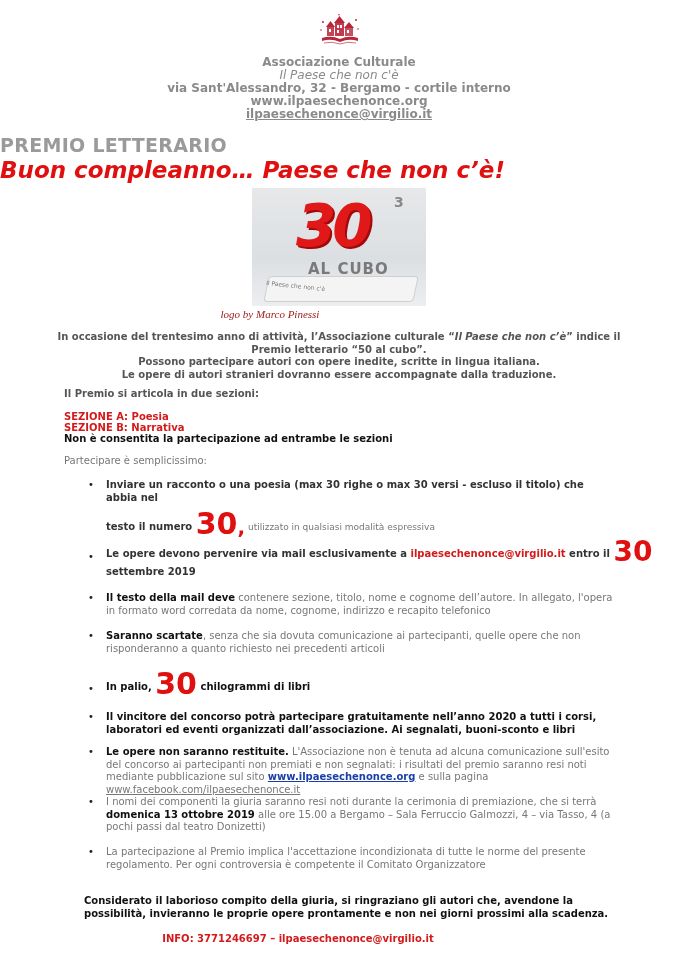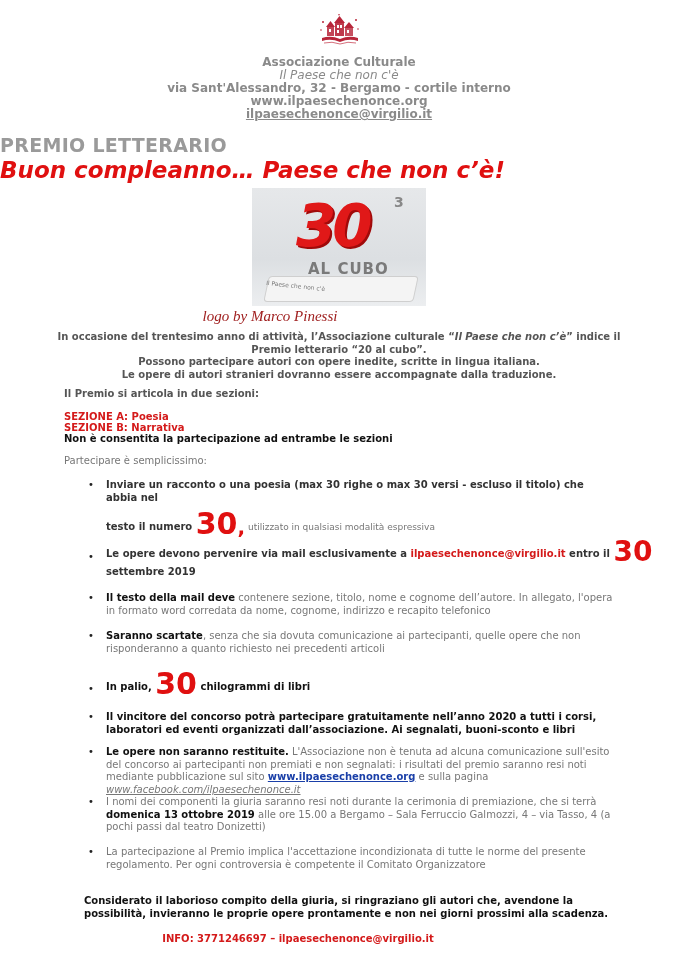--- a/index.html
+++ b/index.html
@@ -14,40 +14,40 @@
 
   .premio { position: absolute; left: 0; width: 678px; top: 134px; font-size: 19px; font-weight: bold; color: #9a9a9a; letter-spacing: 0.3px; }
   .subtitle { position: absolute; left: 0; width: 561px; top: 157px; text-align: left; font-size: 23px; font-weight: bold; font-style: italic; color: #e01010; }
 
   .logo-img { position: absolute; left: 252px; top: 188px; width: 174px; height: 118px; background: linear-gradient(180deg, #e6e8ea 0%, #dcdfe2 60%, #eceef0 100%); overflow: hidden; }
   .logo-img .num30 { position: absolute; left: 44px; top: 4px; font-family: "DejaVu Sans", sans-serif; font-weight: bold; font-style: italic; font-size: 58px; color: #e01818; letter-spacing: -4px; text-shadow: 2px 2px 0 #a00a0a; }
   .logo-img .cube { position: absolute; left: 142px; top: 6px; font-size: 14px; font-weight: bold; color: #888; }
   .logo-img .alcubo { position: absolute; left: 56px; top: 72px; font-size: 15px; font-weight: bold; color: #7a7a7a; letter-spacing: 1px; }
   .logo-img .book { position: absolute; left: 14px; top: 88px; width: 150px; height: 26px; background: #f4f4f4; border: 1px solid #cfcfcf; border-radius: 4px; transform: skewX(-12deg); }
   .logo-img .book-label { position: absolute; left: 14px; top: 94px; font-size: 6px; color: #777; transform: rotate(6deg); }
-  .logo-credit { position: absolute; left: 0; width: 540px; top: 308px; text-align: center; font-family: "Liberation Serif", "DejaVu Serif", serif; font-style: italic; font-size: 15px; color: #a02020; }
+  .logo-credit { position: absolute; left: 0; width: 540px; top: 308px; text-align: center; font-family: "Liberation Serif", "DejaVu Serif", serif; font-style: italic; font-size: 11px; color: #a02020; }
 
   .intro { position: absolute; left: 40px; width: 598px; top: 331px; text-align: center; font-size: 10px; line-height: 12.5px; font-weight: bold; color: #555; }
   .intro i { font-style: italic; }
 
   .sec { position: absolute; left: 64px; font-size: 10px; line-height: 12px; font-weight: bold; }
   .gray-b { color: #555; }
   .red { color: #d41a1a; }
   .black { color: #111; }
   .plain-gray { position: absolute; left: 64px; top: 455px; font-size: 10px; color: #777; }
 
   .bullet { position: absolute; left: 88px; width: 12px; font-size: 10px; color: #222; }
   .item { position: absolute; left: 106px; width: 510px; font-size: 10px; line-height: 12.5px; color: #777; }
   .item b { color: #333; }
   .item .blk { color: #111; font-weight: bold; }
   .big30 { font-size: 30px; font-weight: bold; color: #e01010; line-height: 28px; vertical-align: -4px; }
   .small { font-size: 9px; color: #777; }
   .redtext { color: #d41a1a; font-weight: bold; }
   .link { color: #1a3fa8; text-decoration: underline; font-weight: bold; }
-  .link2 { color: #777; text-decoration: underline; font-style: italic; }
+  .link2 { color: #777; text-decoration: underline; }
 
   .closing { position: absolute; left: 84px; width: 530px; top: 894px; font-size: 10px; line-height: 13px; font-weight: bold; color: #111; }
   .info { position: absolute; left: 0; width: 596px; top: 933px; text-align: center; font-size: 10px; font-weight: bold; color: #d41a1a; }
 </style>
 </head>
 <body>
 
 <svg class="logo-top" viewBox="0 0 44 34">
   <g fill="#b8263a">
     <rect x="9" y="12" width="7" height="10" opacity="0.85"></rect>
@@ -90,21 +90,21 @@
   <div class="alcubo">AL CUBO</div>
   <div class="book"></div>
   <div class="book-label">Il Paese che non c'è</div>
 </div>
 <div class="logo-credit">logo by Marco Pinessi</div>
 
 <div class="intro">
   <div>
     <span>In occasione del trentesimo anno di attività, l’Associazione culturale “</span><i>Il Paese che non c’è</i><span>” indice il</span>
   </div>
-  <div>Premio letterario “20 al cubo”.</div>
+  <div>Premio letterario “50 al cubo”.</div>
   <div>Possono partecipare autori con opere inedite, scritte in lingua italiana.</div>
   <div>Le opere di autori stranieri dovranno essere accompagnate dalla traduzione.</div>
 </div>
 
 <div class="sec gray-b" style="top:388px;">Il Premio si articola in due sezioni:</div>
 <div class="sec red" style="top:411px;">SEZIONE A: Poesia</div>
 <div class="sec red" style="top:422px;">SEZIONE B: Narrativa</div>
 <div class="sec black" style="top:433px;">Non è consentita la partecipazione ad entrambe le sezioni</div>
 <div class="plain-gray">Partecipare è semplicissimo:</div>
 

